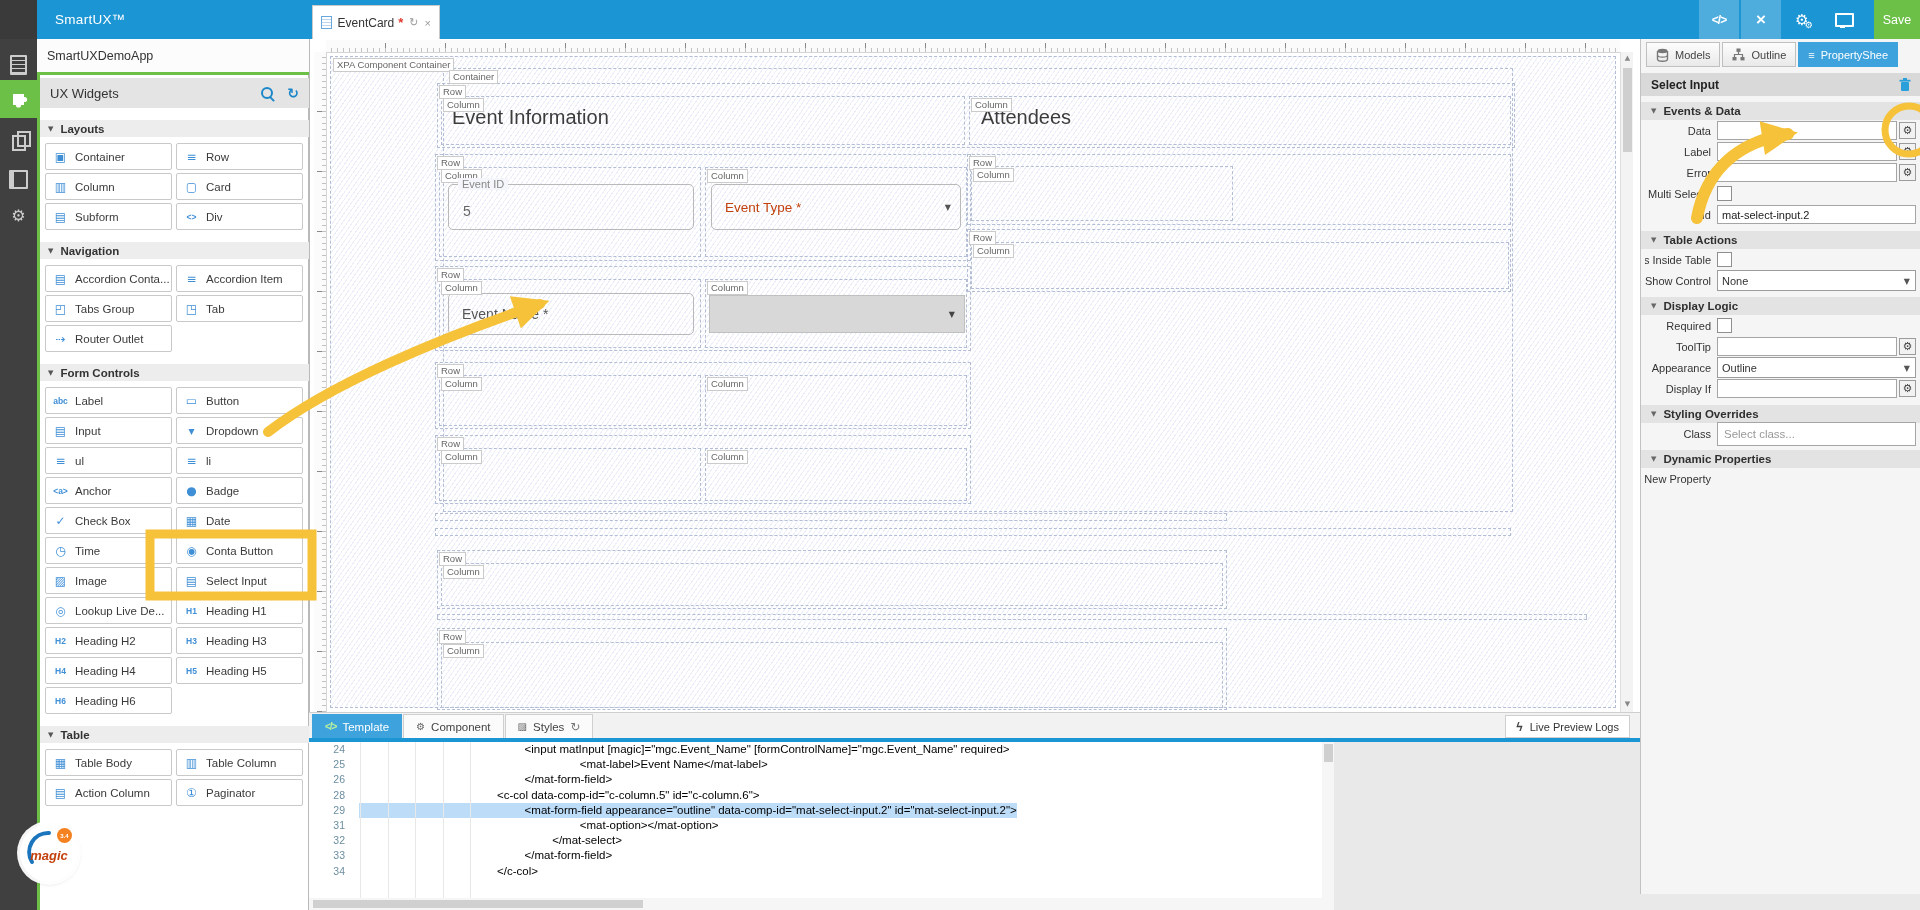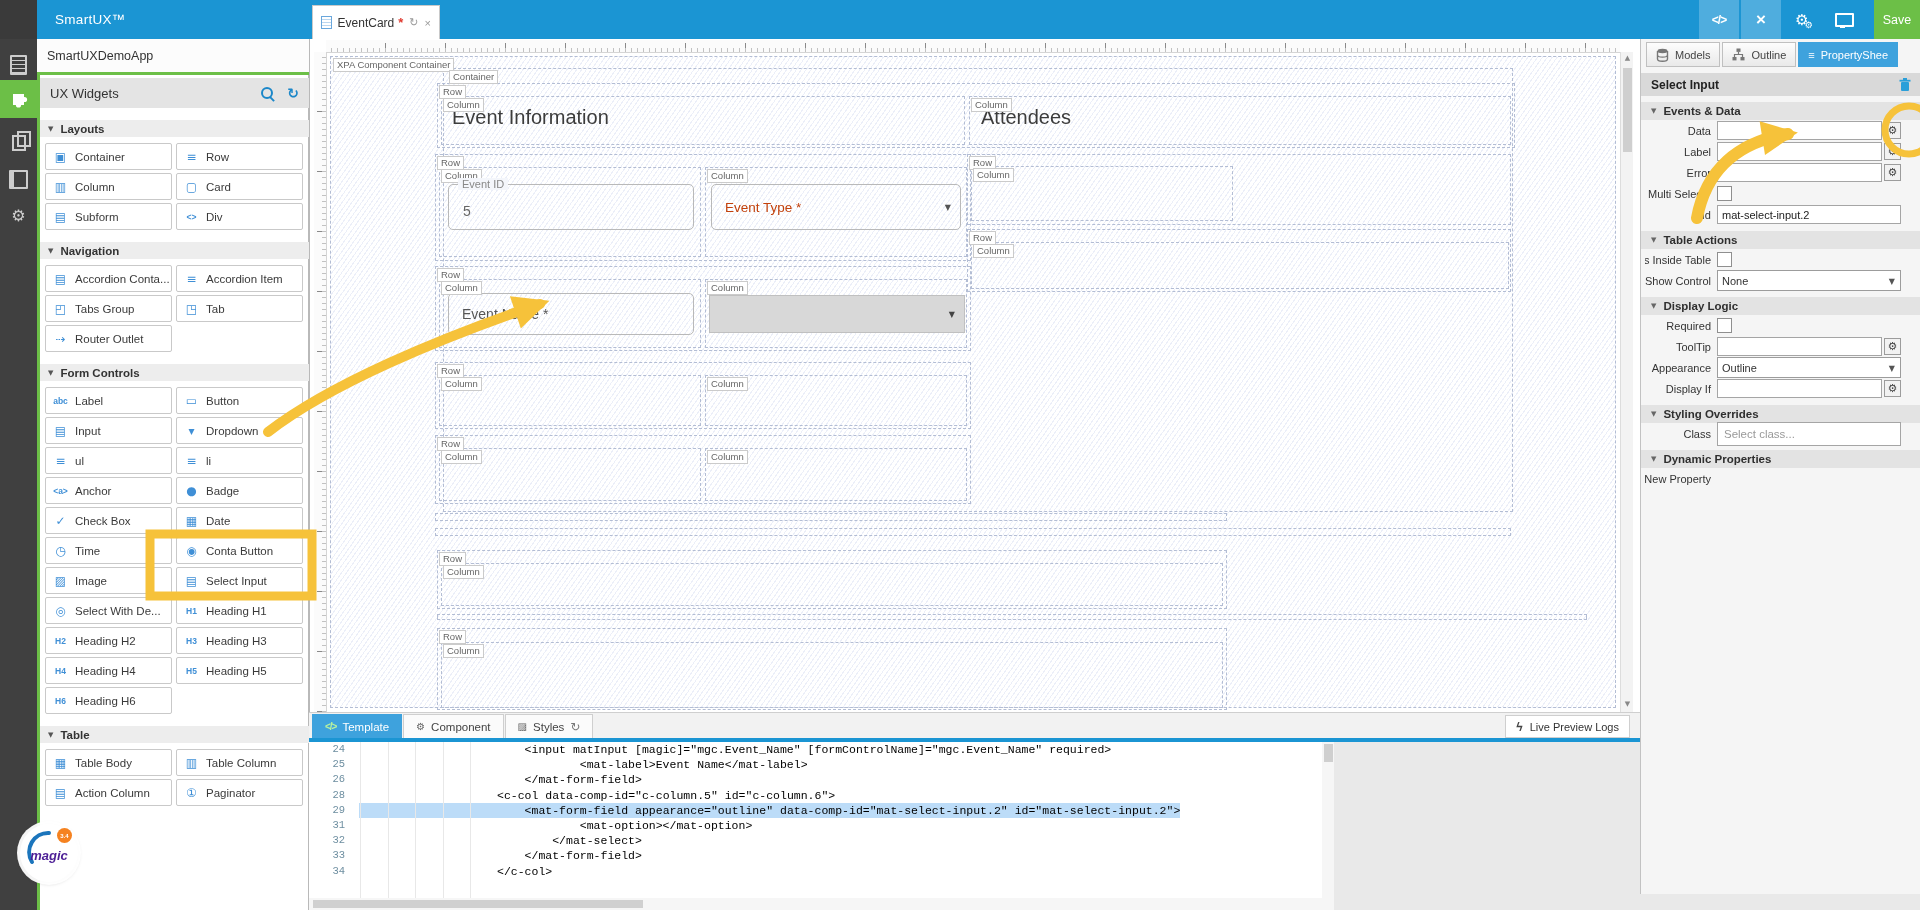--- a/index.html
+++ b/index.html
@@ -30,21 +30,21 @@
   .railactive{background:#6cbf47;height:38px}
   .r-doc{width:13px;height:16px;border:2px solid #cdcdcd;border-radius:1px;background:repeating-linear-gradient(#404040 0 3px,#cdcdcd 3px 4px)}
   .r-copy{width:10px;height:12px;border:2px solid #cdcdcd;position:relative}
   .r-copy::after{content:"";position:absolute;left:3px;top:-6px;width:10px;height:12px;border:2px solid #cdcdcd}
   .r-book{width:12px;height:15px;border:2px solid #cdcdcd;border-left:5px solid #cdcdcd;border-radius:1px}
   .r-gear{color:#cdcdcd;font-size:16px;font-family:"DejaVu Sans",sans-serif}
   
   .logo{left:20px;top:824px;width:58px;height:58px;background:#fff;border-radius:50%;
     box-shadow:0 0 0 3px rgba(255,255,255,.95),0 1px 4px rgba(0,0,0,.35);z-index:30}
   .logo svg{position:absolute;left:0;top:0}
-  .logotext{position:absolute;left:0;top:24px;width:58px;text-align:center;color:#4c1d95;font-size:13px;font-weight:bold;font-style:italic}
+  .logotext{position:absolute;left:0;top:24px;width:58px;text-align:center;color:#c2410c;font-size:13px;font-weight:bold;font-style:italic}
   .logobadge{position:absolute;left:37px;top:4px;width:15px;height:15px;border-radius:50%;background:#f58220;color:#fff;
     font-size:6px;display:flex;align-items:center;justify-content:center;font-weight:bold}
   
   .panel{left:37px;top:39px;width:272px;height:871px;background:#fff;border-right:1px solid #b9b9b9;box-sizing:border-box}
   .panel .greenedge{position:absolute;left:0;top:36px;width:3px;height:835px;background:#6cbf47}
   .appbar{position:absolute;left:0;top:0;width:272px;height:36px;background:#fcfcfc;border-bottom:3px solid #6cbf47;
     box-sizing:border-box;display:flex;align-items:center;padding-left:10px;font-size:12.5px;color:#333}
   .widgetsbar{position:absolute;left:3px;top:39px;width:269px;height:30px;background:#e4e4e4;display:flex;align-items:center;
     padding-left:10px;box-sizing:border-box;font-size:13px;color:#333}
   .widgetsbar .sp{flex:1}
@@ -88,21 +88,21 @@
   .etab{height:25px;display:flex;align-items:center;gap:6px;padding:0 12px;border:1px solid #cfcfcf;background:#fbfbfb;
     font-size:11.5px;color:#444;box-sizing:border-box}
   .etab.active{background:#3ea2dd;color:#fff;border-color:#3ea2dd}
   .etab .eicon{font-size:10px;color:#666;font-family:"DejaVu Sans",sans-serif}
   .etab.active .eicon{color:#b9f29e;font-weight:bold;font-family:"Liberation Sans",sans-serif;letter-spacing:-1px}
   .etab .erefresh{font-size:12px;color:#777;font-family:"DejaVu Sans",sans-serif}
   .livebtn{position:absolute;right:10px;top:2px;height:21px;border:1px solid #cfcfcf;background:#fff;display:flex;
     align-items:center;gap:7px;padding:0 10px;font-size:11px;color:#333}
   .livebtn .bolt{font-size:12px;color:#444;font-weight:bold}
   .bluestrip{left:309px;top:738px;width:1331px;height:4px;background:#1b95d3}
-  .editor{left:309px;top:742px;width:1025px;height:156px;background:#fff;overflow:hidden;font-family:Liberation Mono, monospace}
+  .editor{left:309px;top:742px;width:1025px;height:156px;background:#fff;overflow:hidden;font-family:Liberation Sans, sans-serif}
   .line{display:flex;height:15.2px;line-height:15.2px;font-size:11.5px;white-space:pre}
   .num{flex:0 0 36px;text-align:right;padding-right:14px;color:#6d8ea0;font-size:10.5px}
   .code>span{display:inline}
   .hl .code{background:#bcdcf8}
   .guide{top:742px;width:0;height:156px;border-left:1px solid #e8e8e8}
   .escrollv{left:1322px;top:742px;width:12px;height:156px;background:#f6f6f6}
   .escrollv .cthumb{top:2px;height:18px}
   .escrollh{left:309px;top:898px;width:1025px;height:12px;background:#f6f6f6}
   .escrollh .hthumb{position:absolute;left:4px;top:2px;width:330px;height:8px;background:#d0d0d0}
   
@@ -112,21 +112,21 @@
     background:linear-gradient(#fdfdfd,#e9e9e9);font-size:11px;color:#444;box-sizing:border-box}
   .rtab.active{background:#3ea2dd;color:#fff;border-color:#3ea2dd}
   .rtab .licon{font-size:11px;color:#fff}
   .rtitle{position:absolute;left:0;top:34px;width:280px;height:23px;background:#d9d9d9;display:flex;align-items:center;
     padding:0 10px;box-sizing:border-box;font-size:12px;font-weight:bold;color:#222}
   .rtitle .sp{flex:1}
   .rbody{position:absolute;left:0;top:57px;width:280px}
   .rsechead{margin-top:6px;height:18px;background:#e3e3e3;display:flex;align-items:center;gap:7px;padding-left:10px;
     font-size:11.5px;font-weight:bold;color:#2f2f2f}
   .rsechead .tri{font-size:7px;color:#666;font-family:"DejaVu Sans",sans-serif}
-  .prow{display:flex;align-items:center;height:21px;padding:0 20px 0 4px;box-sizing:border-box}
+  .prow{display:flex;align-items:center;height:21px;padding:0 5px 0 4px;box-sizing:border-box}
   .plabel{flex:0 0 66px;display:flex;justify-content:flex-end;padding-right:6px;font-size:11px;color:#333;white-space:nowrap;overflow:hidden}
   .pctrl{flex:1;display:flex;align-items:center;gap:2px}
   .pinput{flex:1;height:17px;border:1px solid #a5a5a5;background:#fff;font-size:11px;color:#222;display:flex;align-items:center;padding-left:4px}
   .pgear{flex:0 0 17px;height:17px;border:1px solid #9c9c9c;background:#f2f2f2;display:flex;align-items:center;justify-content:center;
     font-size:11px;color:#444;box-sizing:border-box;font-family:"DejaVu Sans",sans-serif}
   .pcheck{width:13px;height:13px;border:1px solid #8f8f8f;background:#fff}
   .pselect{flex:1;height:19px;border:1px solid #9c9c9c;background:#fff;display:flex;align-items:center;padding-left:4px;
     font-size:11px;color:#333;position:relative}
   .pselect .fcaret{right:5px}
   .pclass{flex:1;height:22px;border:1px solid #a5a5a5;background:#fff;display:flex;align-items:center;padding-left:6px;
@@ -323,21 +323,21 @@
           <div class="witem">
               <span class="wicon">▨</span>
               <span class="wlabel">Image</span>
             </div>
           <div class="witem">
               <span class="wicon">▤</span>
               <span class="wlabel">Select Input</span>
             </div>
           <div class="witem">
               <span class="wicon">◎</span>
-              <span class="wlabel">Select With De...</span>
+              <span class="wlabel">Lookup Live De...</span>
             </div>
           <div class="witem ticon">
               <span class="wicon">H1</span>
               <span class="wlabel">Heading H1</span>
             </div>
           <div class="witem ticon">
               <span class="wicon">H2</span>
               <span class="wlabel">Heading H2</span>
             </div>
           <div class="witem ticon">

